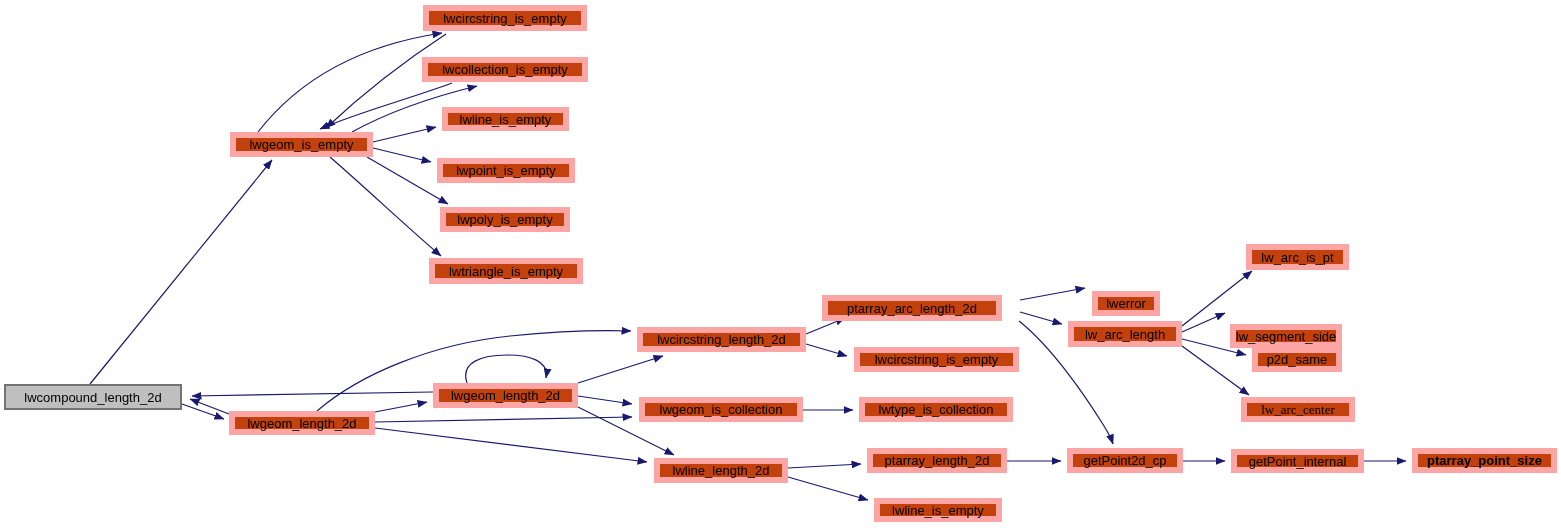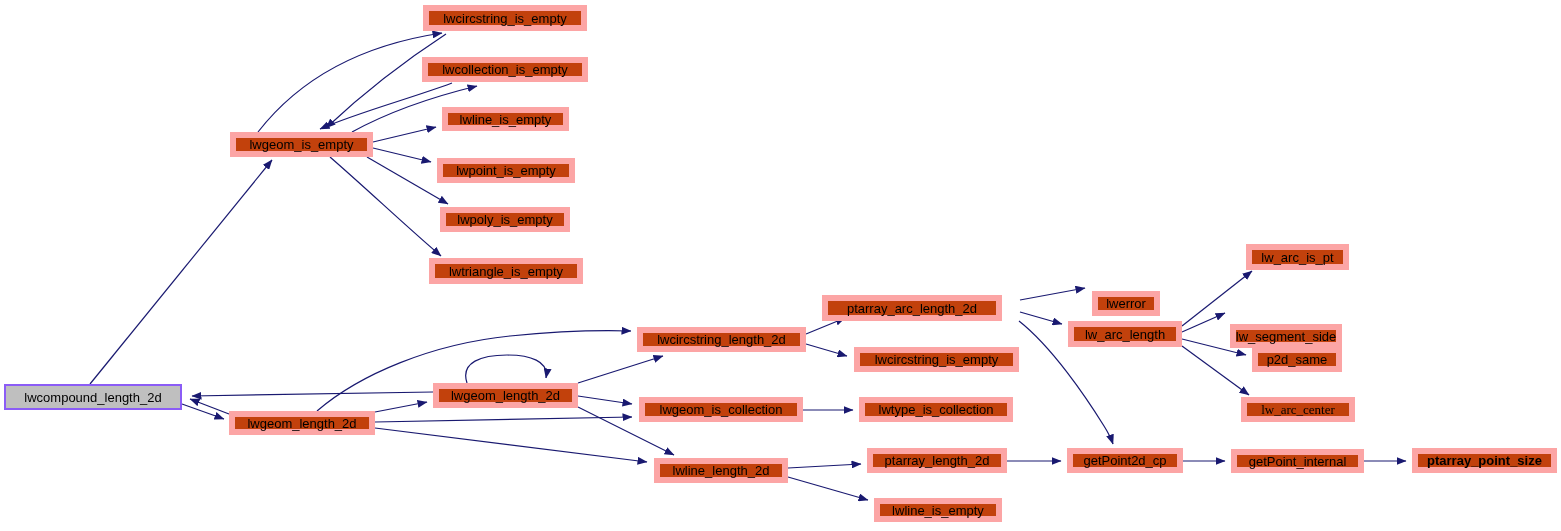--- a/index.html
+++ b/index.html
@@ -3,21 +3,21 @@
 <meta charset="utf-8">
 <style>
   html,body{margin:0;padding:0;background:#ffffff;}
   #stage{position:relative;width:1561px;height:531px;background:#ffffff;overflow:hidden;
          font-family:"Liberation Sans","DejaVu Sans",sans-serif;}
   #edges{position:absolute;left:0;top:0;width:1561px;height:531px;}
   #edges path.edge{fill:none;stroke-width:1.2px;}
   .node{position:absolute;box-sizing:border-box;background:#c2410c;border:6px solid #fca5a5;
         display:flex;align-items:center;justify-content:center;white-space:nowrap;
         font-size:13px;color:#000000;}
-  .node.root{background:#bfbfbf;border:2px solid #8b5cf6;}
+  .node.root{background:#bfbfbf;border:2px solid #737373;}
 </style>
 </head>
 <body>
 
 <div id="stage">
   <svg id="edges" width="1561" height="531" viewBox="0 0 1561 531" xmlns="http://www.w3.org/2000/svg">
     <defs>
       <marker id="arrowhead" markerUnits="userSpaceOnUse" viewBox="0 0 10 8" refX="9.5" refY="4" markerWidth="10" markerHeight="8" orient="auto">
         <path d="M0,0 L10,4 L0,8 z" fill="#191970"></path>
       </marker>

